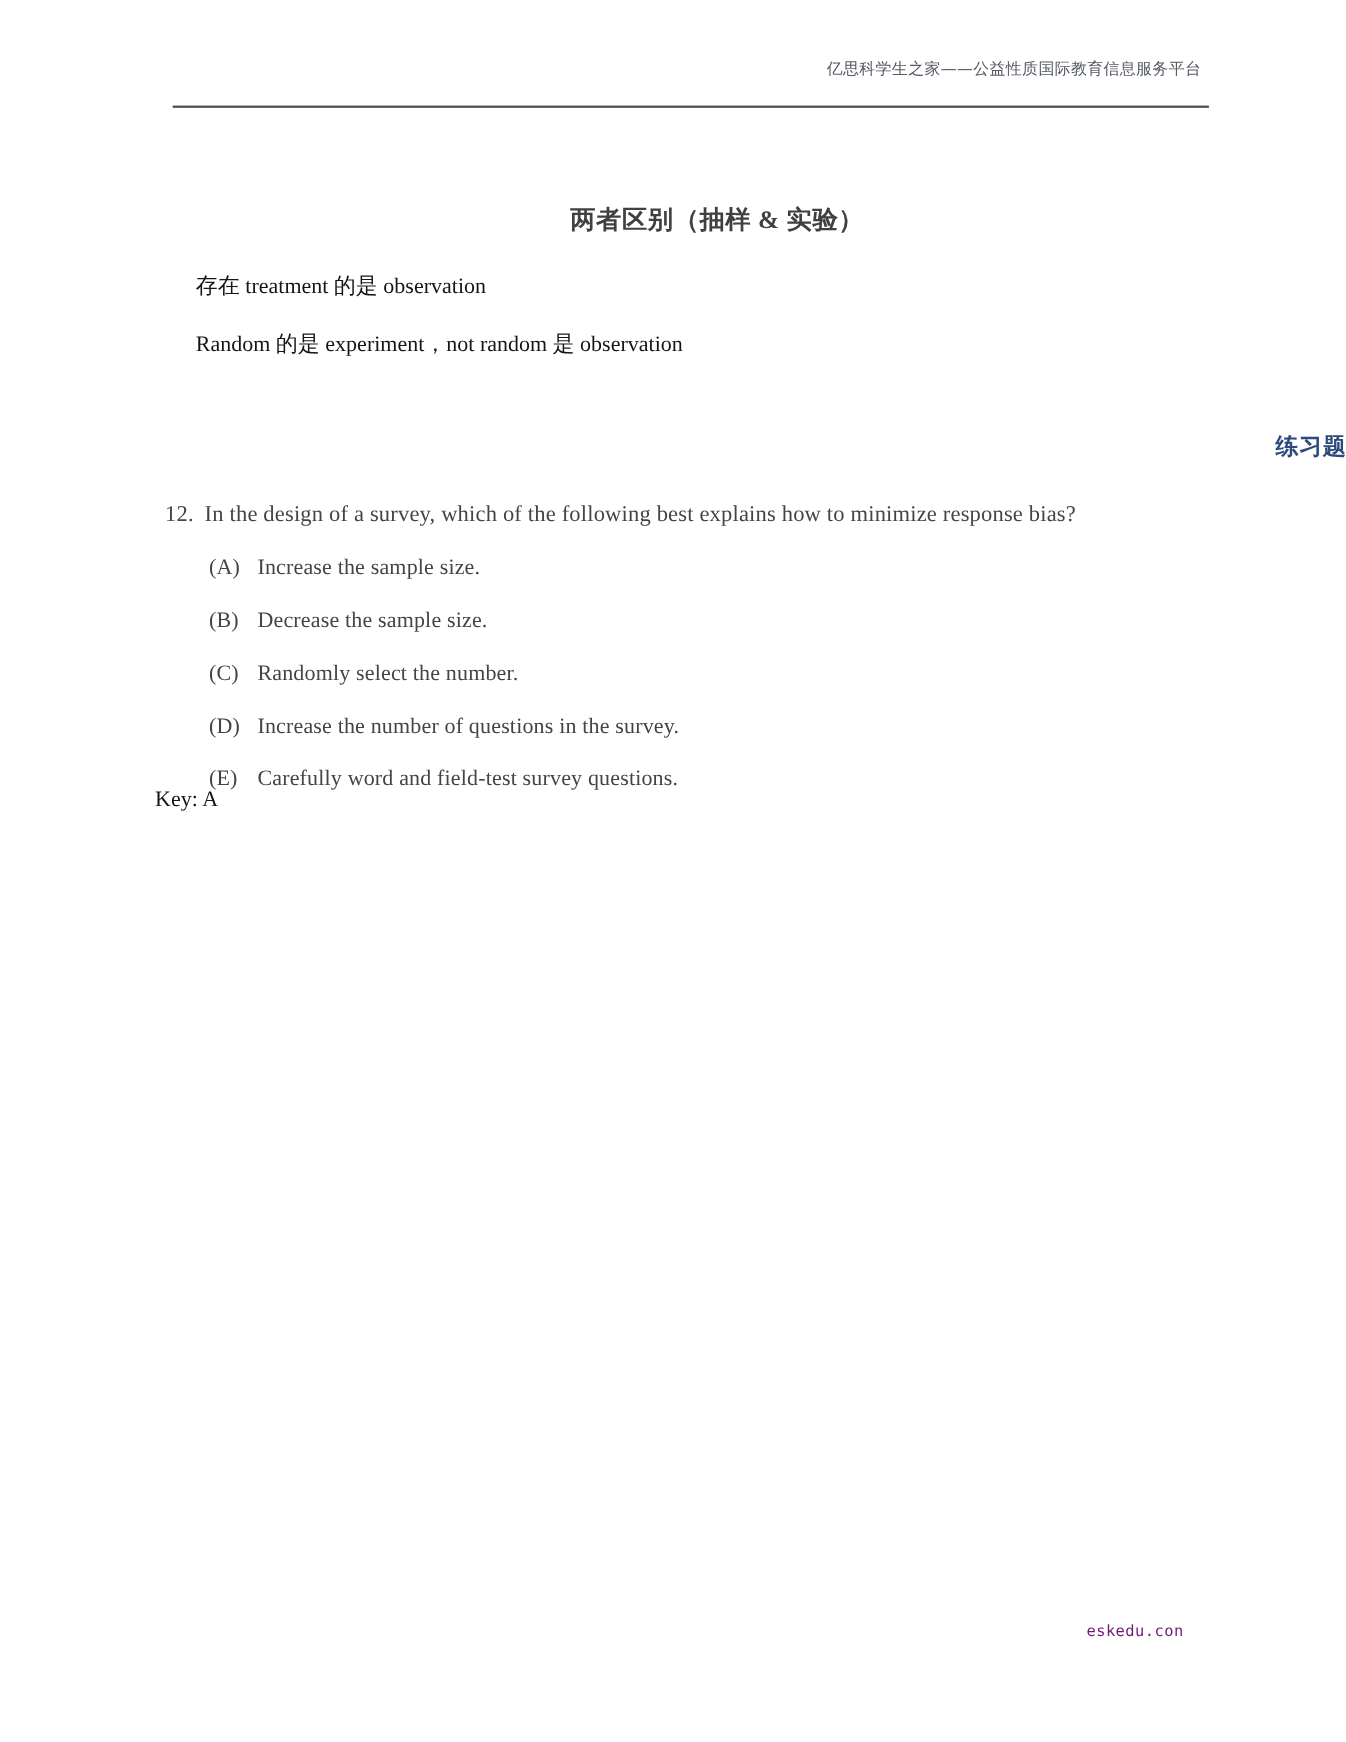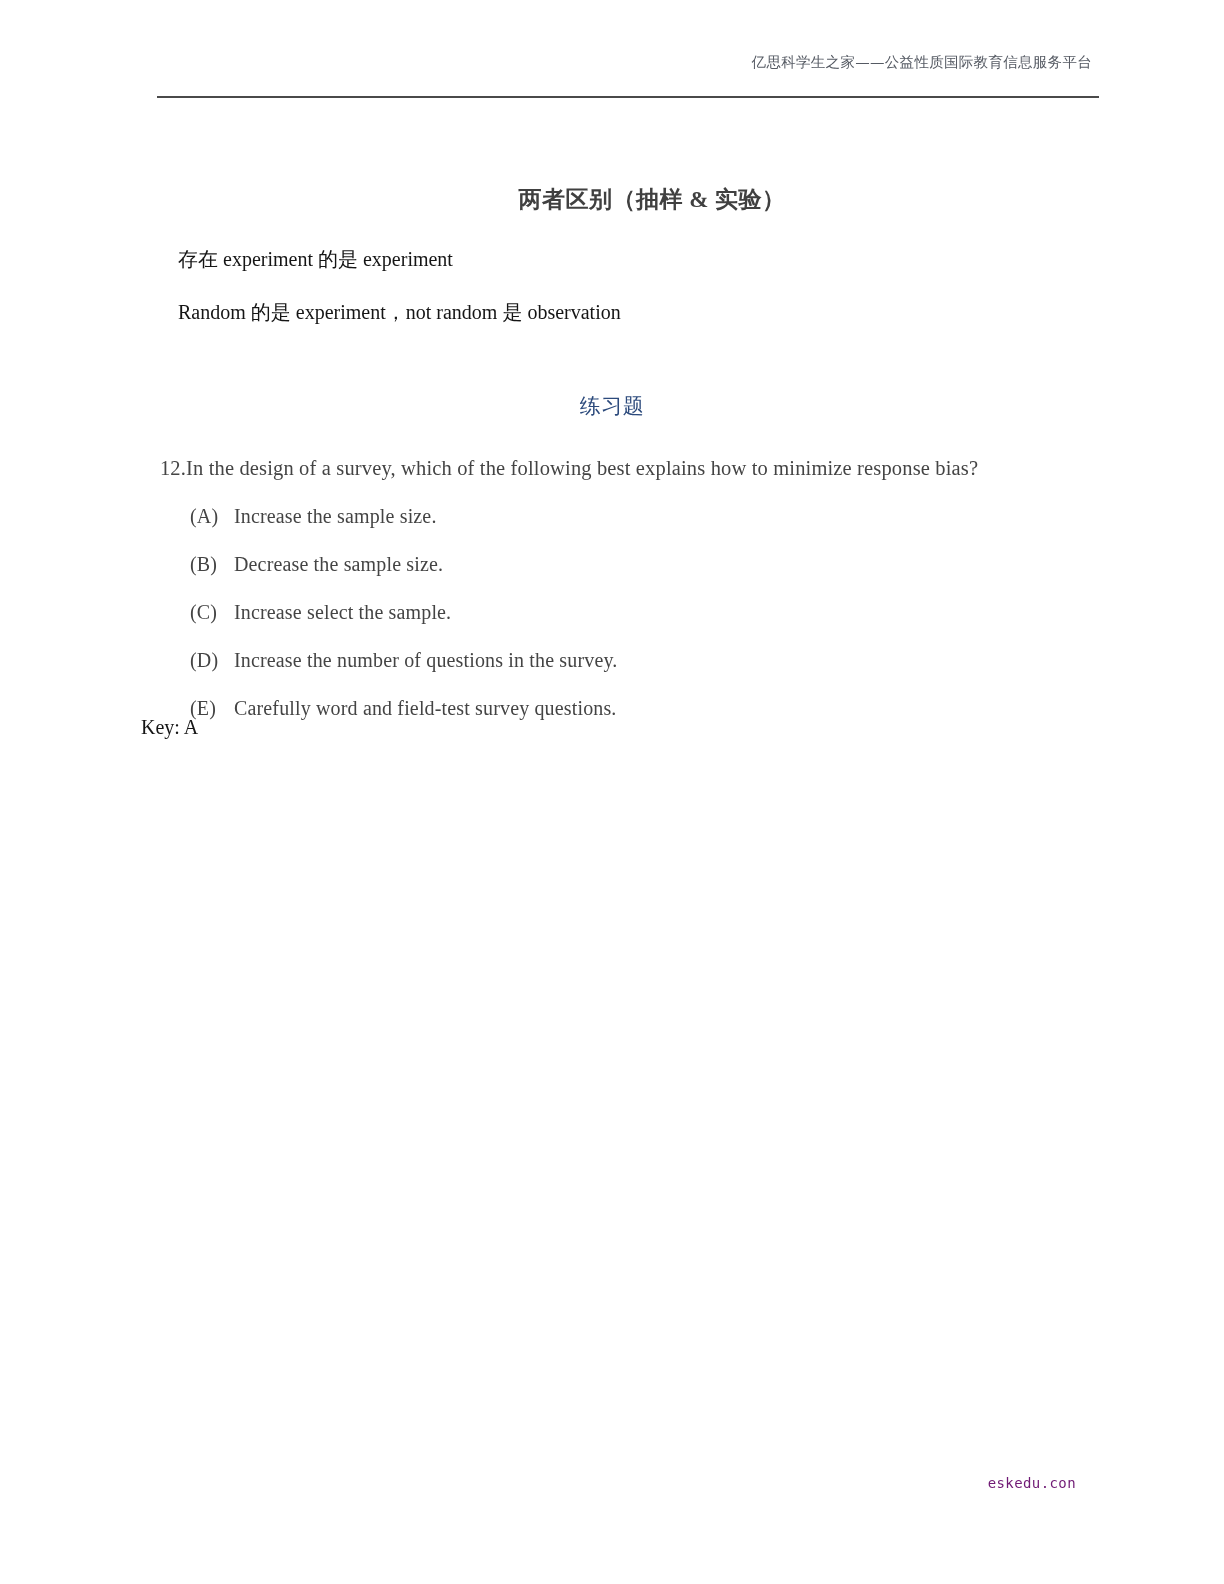--- a/index.html
+++ b/index.html
@@ -68,24 +68,24 @@
     white-space: nowrap;
   }
   .para-1 { left: 178px; top: 246px; }
   .para-2 { left: 178px; top: 299px; }
 
   .title-2 {
     position: absolute;
     left: 0;
     top: 392px;
     width: 1224px;
-    text-align: center;
+    text-align: right;
     font-family: "Liberation Serif", serif;
     font-size: 21px;
-    font-weight: normal;
+    font-weight: bold;
     color: #2c4a7c;
     letter-spacing: 0.5px;
   }
 
   
   .question-block {
     position: absolute;
     left: 150px;
     top: 455px;
     width: 900px;
@@ -99,21 +99,20 @@
     line-height: 26px;
     letter-spacing: 0.15px;
     color: #3a3a3a;
     padding-left: 44px;
     text-indent: -44px;
   }
   .q-num {
     display: inline-block;
     width: 36px;
     text-indent: 0;
-    text-align: right;
   }
   .choice {
     position: relative;
     margin-top: 22px;
     margin-left: 40px;
     font-size: 20px;
     line-height: 26px;
     letter-spacing: 0.15px;
     color: #3a3a3a;
     white-space: nowrap;
@@ -150,39 +149,39 @@
 
 <div class="page">
 
   <div class="header-area">
     <div class="header-text">亿思科学生之家——公益性质国际教育信息服务平台</div>
     <div class="header-rule"></div>
   </div>
 
   <div class="title-1">两者区别（抽样 &amp; 实验）</div>
 
-  <div class="para para-1">存在 experiment 的是 experiment</div>
+  <div class="para para-1">存在 treatment 的是 observation</div>
 
   <div class="para para-2">Random 的是 experiment，not random 是 observation</div>
 
   <div class="title-2">练习题</div>
 
   <div class="question-block">
     <div class="q-stem">
       <span class="q-num">12.</span><span>In the design of a survey, which of the following best explains how to minimize response bias?</span>
     </div>
 
     <div class="choice">
       <span class="choice-letter">(A)</span><span>Increase the sample size.</span>
     </div>
     <div class="choice">
       <span class="choice-letter">(B)</span><span>Decrease the sample size.</span>
     </div>
     <div class="choice">
-      <span class="choice-letter">(C)</span><span>Increase select the sample.</span>
+      <span class="choice-letter">(C)</span><span>Randomly select the number.</span>
     </div>
     <div class="choice">
       <span class="choice-letter">(D)</span><span>Increase the number of questions in the survey.</span>
     </div>
     <div class="choice">
       <span class="choice-letter">(E)</span><span>Carefully word and field-test survey questions.</span>
     </div>
   </div>
 
   <div class="key-line">Key: A</div>

